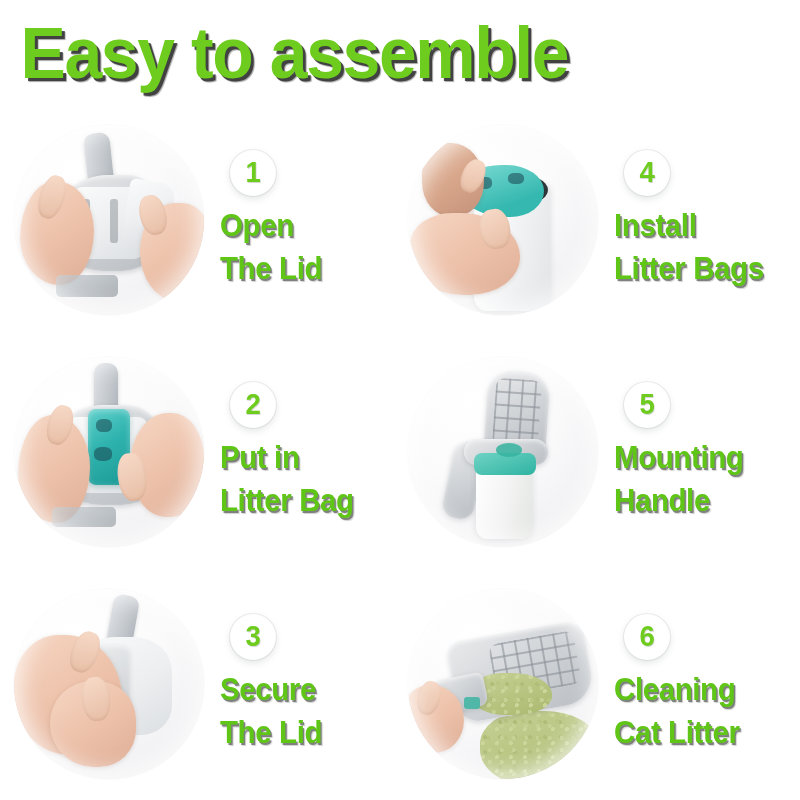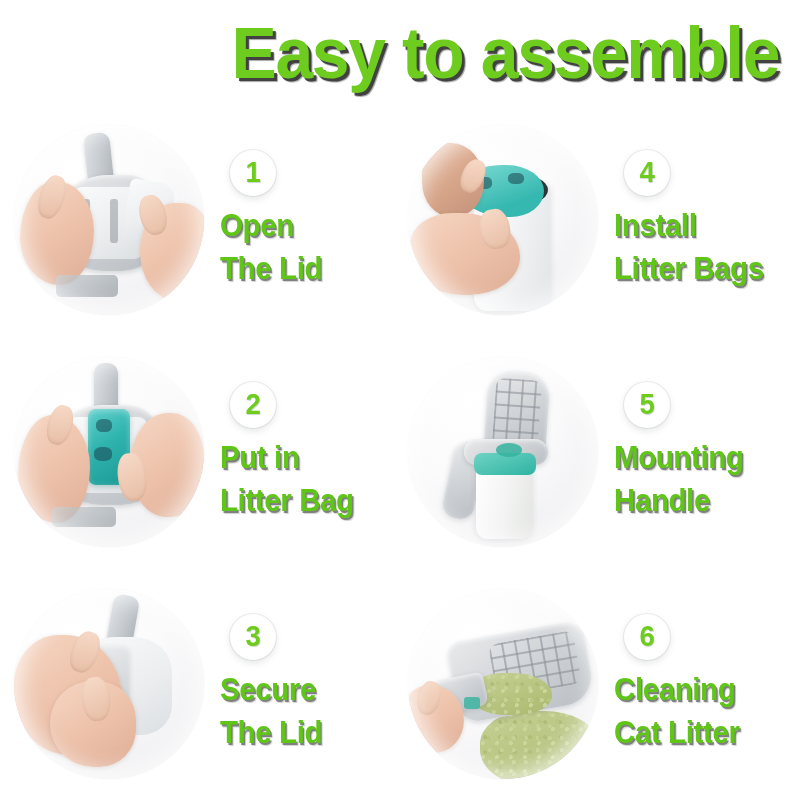--- a/index.html
+++ b/index.html
@@ -9,21 +9,21 @@
     background:#ffffff;
     font-family:"Liberation Sans", sans-serif;
     overflow:hidden;
     position:relative;
   }
   .page{width:800px;height:800px;position:relative;}
 
   
   .title-wrap{
     height:100px;
-    display:flex;align-items:center;justify-content:flex-end;
+    display:flex;align-items:center;justify-content:flex-start;
     padding-top:4px;
     box-sizing:border-box;
   }
   .title{
     font-size:73px;
     font-weight:700;
     letter-spacing:-1.5px;
     color:#6ECC1E;
     transform:scaleX(.93);
     text-shadow:

